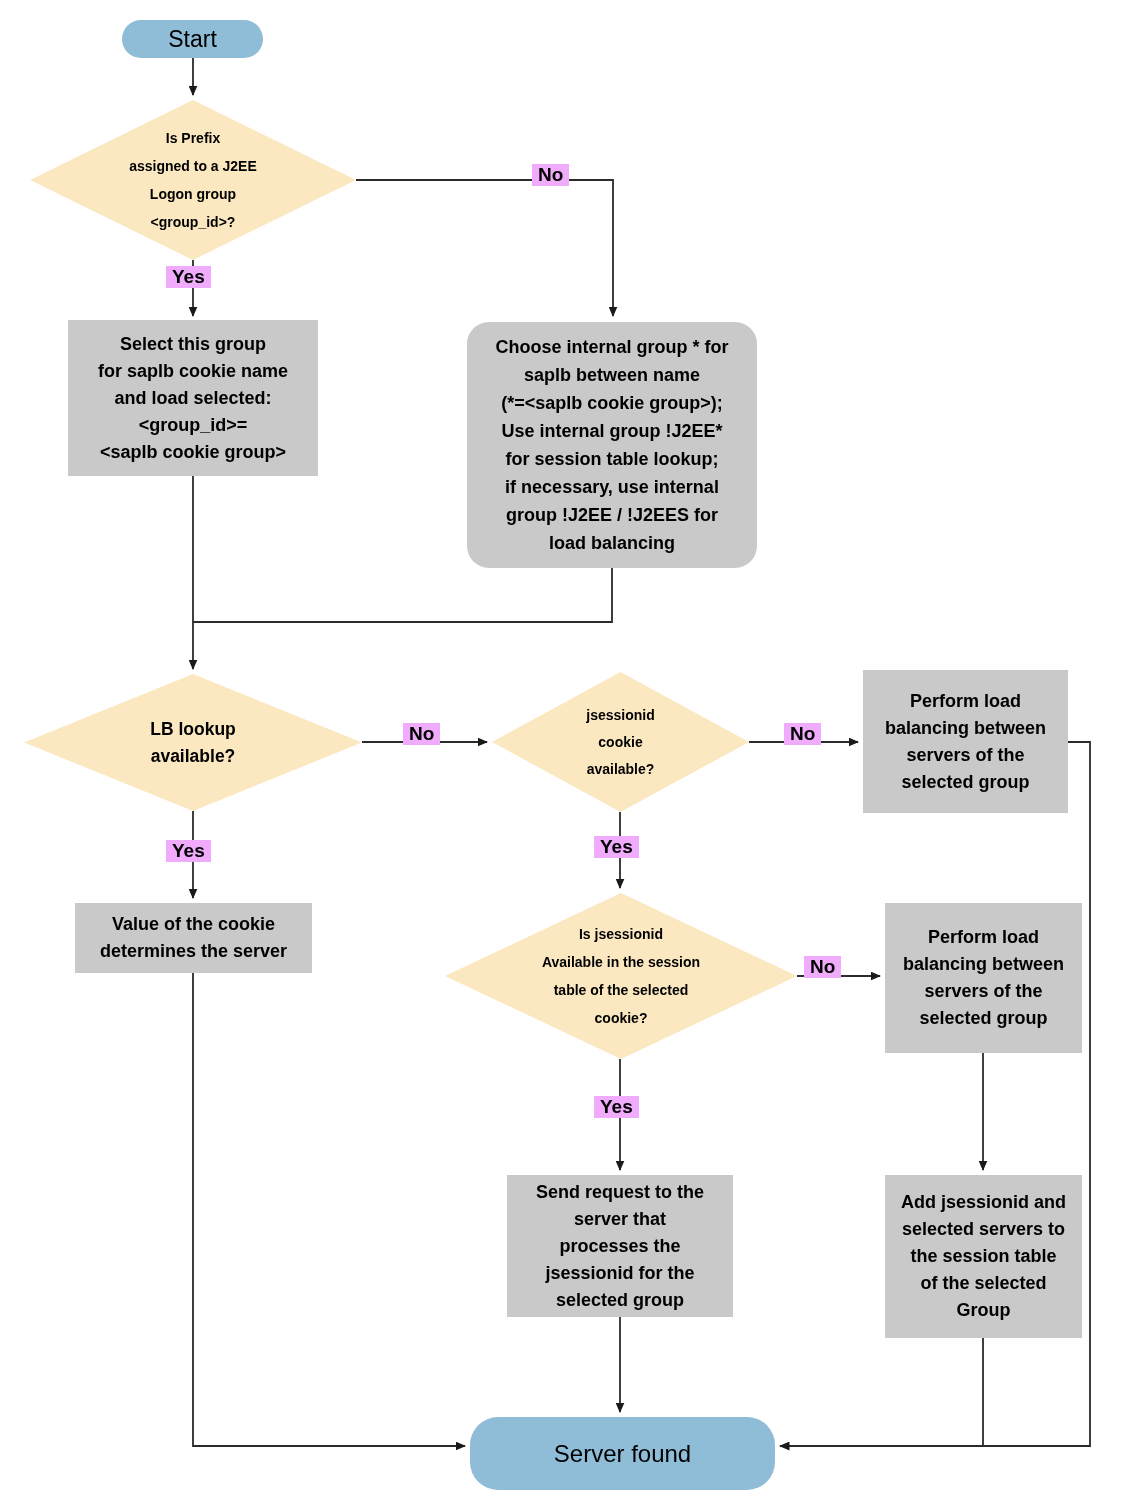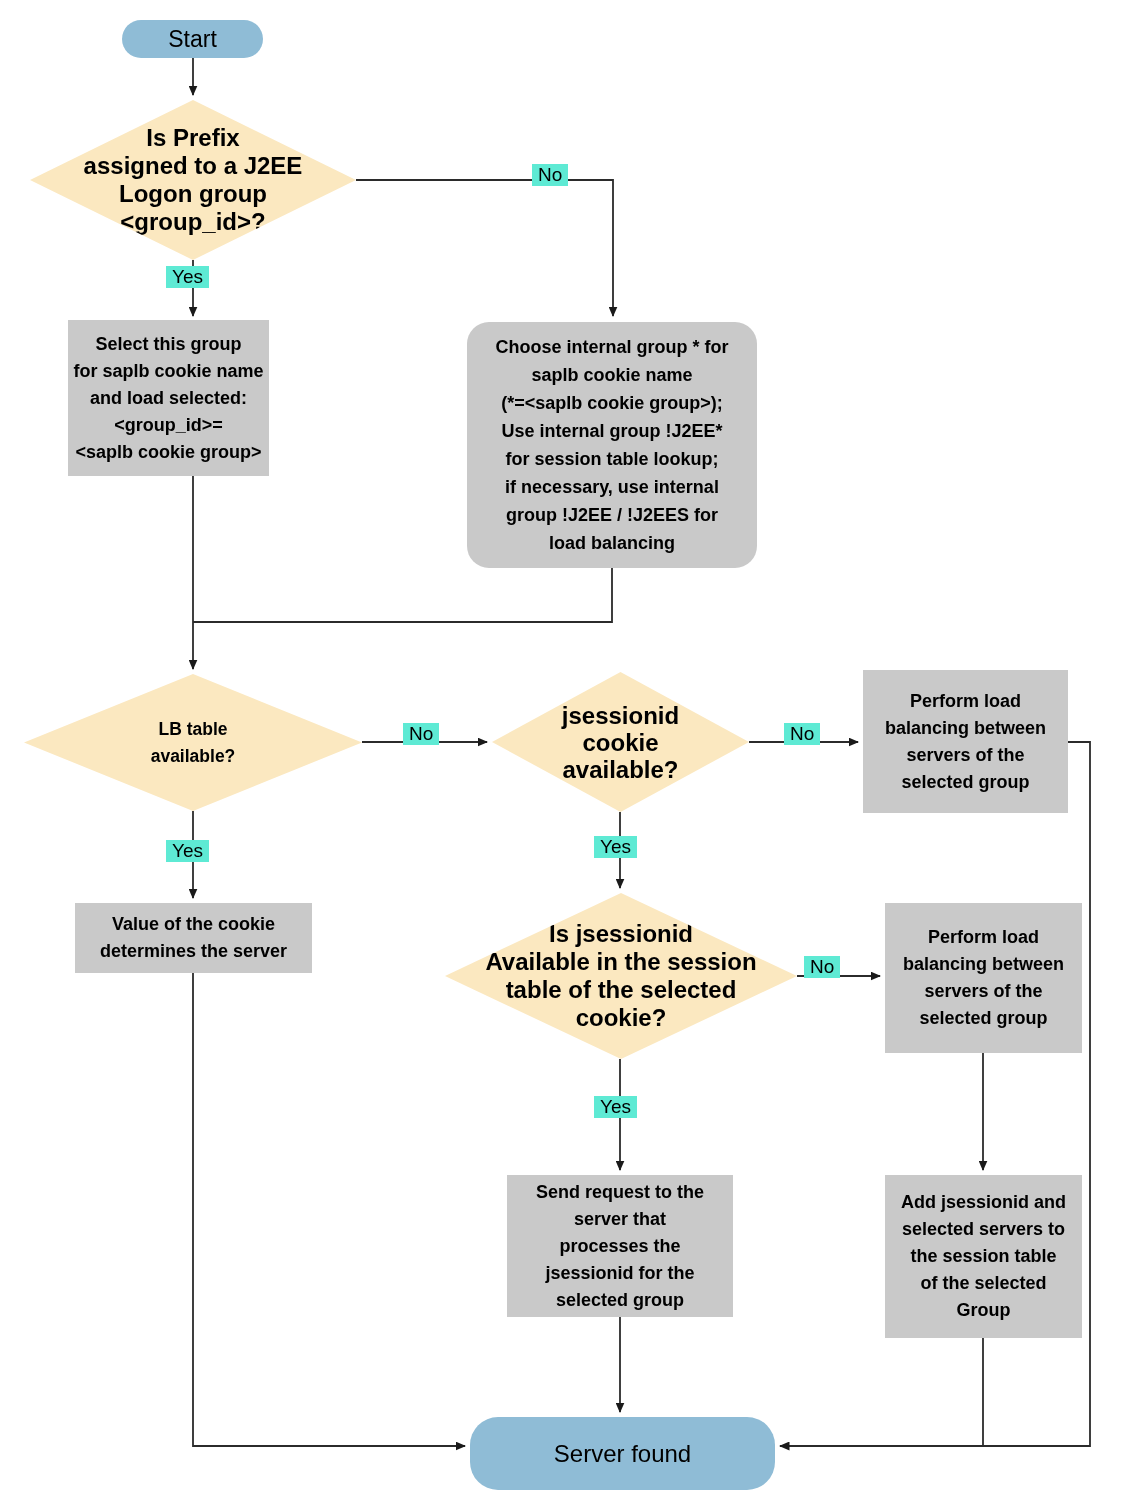--- a/index.html
+++ b/index.html
@@ -4,26 +4,26 @@
 <style>
   html,body{margin:0;padding:0;background:#ffffff;}
   body{font-family:"Liberation Sans", sans-serif;color:#000;}
   #canvas{position:relative;width:1134px;height:1512px;background:#ffffff;overflow:hidden;}
   #wires{position:absolute;left:0;top:0;width:1134px;height:1512px;z-index:1;}
   .node{position:absolute;display:flex;flex-direction:column;align-items:center;justify-content:center;
         text-align:center;z-index:2;box-sizing:border-box;}
   .terminal{background:#8FBCD6;border-radius:28px;font-size:24px;font-weight:400;}
   .terminal.small{border-radius:19px;font-size:23px;}
   .process{background:#C9C9C9;font-weight:bold;font-size:18px;line-height:27px;}
-  .decision{background:#FBE8C0;font-weight:bold;font-size:24px;line-height:27px;
+  .decision{background:#FBE8C0;font-weight:bold;font-size:14px;line-height:27px;
             clip-path:polygon(50% 0,100% 50%,50% 100%,0 50%);}
   .lh28 .ln{line-height:28px;}
   .ln{white-space:pre;}
   .it{}
-  .edge-label{position:absolute;z-index:3;background:#5eead4;font-weight:normal;font-size:19px;
+  .edge-label{position:absolute;z-index:3;background:#f0abfc;font-weight:bold;font-size:19px;
               padding:0 6px;text-align:center;}
 </style>
 </head>
 <body>
 
 <div id="canvas">
 
   <svg id="wires" viewBox="0 0 1134 1512">
     <defs>
       <marker id="arr" markerWidth="11" markerHeight="9" refX="9.5" refY="4.5" orient="auto" markerUnits="userSpaceOnUse">
@@ -54,41 +54,41 @@
     <span class="ln">Start</span>
   </div>
 
   <div class="node decision lh28" style="left:30px;top:100px;width:326px;height:160px;">
     <div class="ln">Is Prefix</div>
     <div class="ln">assigned to a J2EE</div>
     <div class="ln">Logon group</div>
     <div class="ln">&lt;group_id&gt;?</div>
   </div>
 
-  <div class="node process" style="left:68px;top:320px;width:201px;height:156px;">
+  <div class="node process" style="left:68px;top:320px;width:250px;height:156px;">
     <div class="ln">Select this group</div>
     <div class="ln">for saplb cookie name</div>
     <div class="ln">and load selected:</div>
     <div class="ln">&lt;group_id&gt;=</div>
     <div class="ln it">&lt;saplb cookie group&gt;</div>
   </div>
 
   <div class="node process lh28" style="left:467px;top:322px;width:290px;height:246px;border-radius:22px;">
     <div class="ln">Choose internal group * for</div>
-    <div class="ln">saplb cookie name</div>
+    <div class="ln">saplb between name</div>
     <div class="ln"><span>(*=</span><span class="it">&lt;saplb cookie group&gt;</span><span>);</span></div>
     <div class="ln">Use internal group !J2EE*</div>
     <div class="ln">for session table lookup;</div>
     <div class="ln">if necessary, use internal</div>
     <div class="ln">group !J2EE / !J2EES for</div>
     <div class="ln">load balancing</div>
   </div>
 
   <div class="node decision" style="left:24px;top:674px;width:338px;height:137px;font-size:17.5px;">
-    <div class="ln">LB table</div>
+    <div class="ln">LB lookup</div>
     <div class="ln">available?</div>
   </div>
 
   <div class="node decision" style="left:492px;top:672px;width:257px;height:140px;">
     <div class="ln it">jsessionid</div>
     <div class="ln">cookie</div>
     <div class="ln">available?</div>
   </div>
 
   <div class="node process" style="left:863px;top:670px;width:205px;height:143px;">

